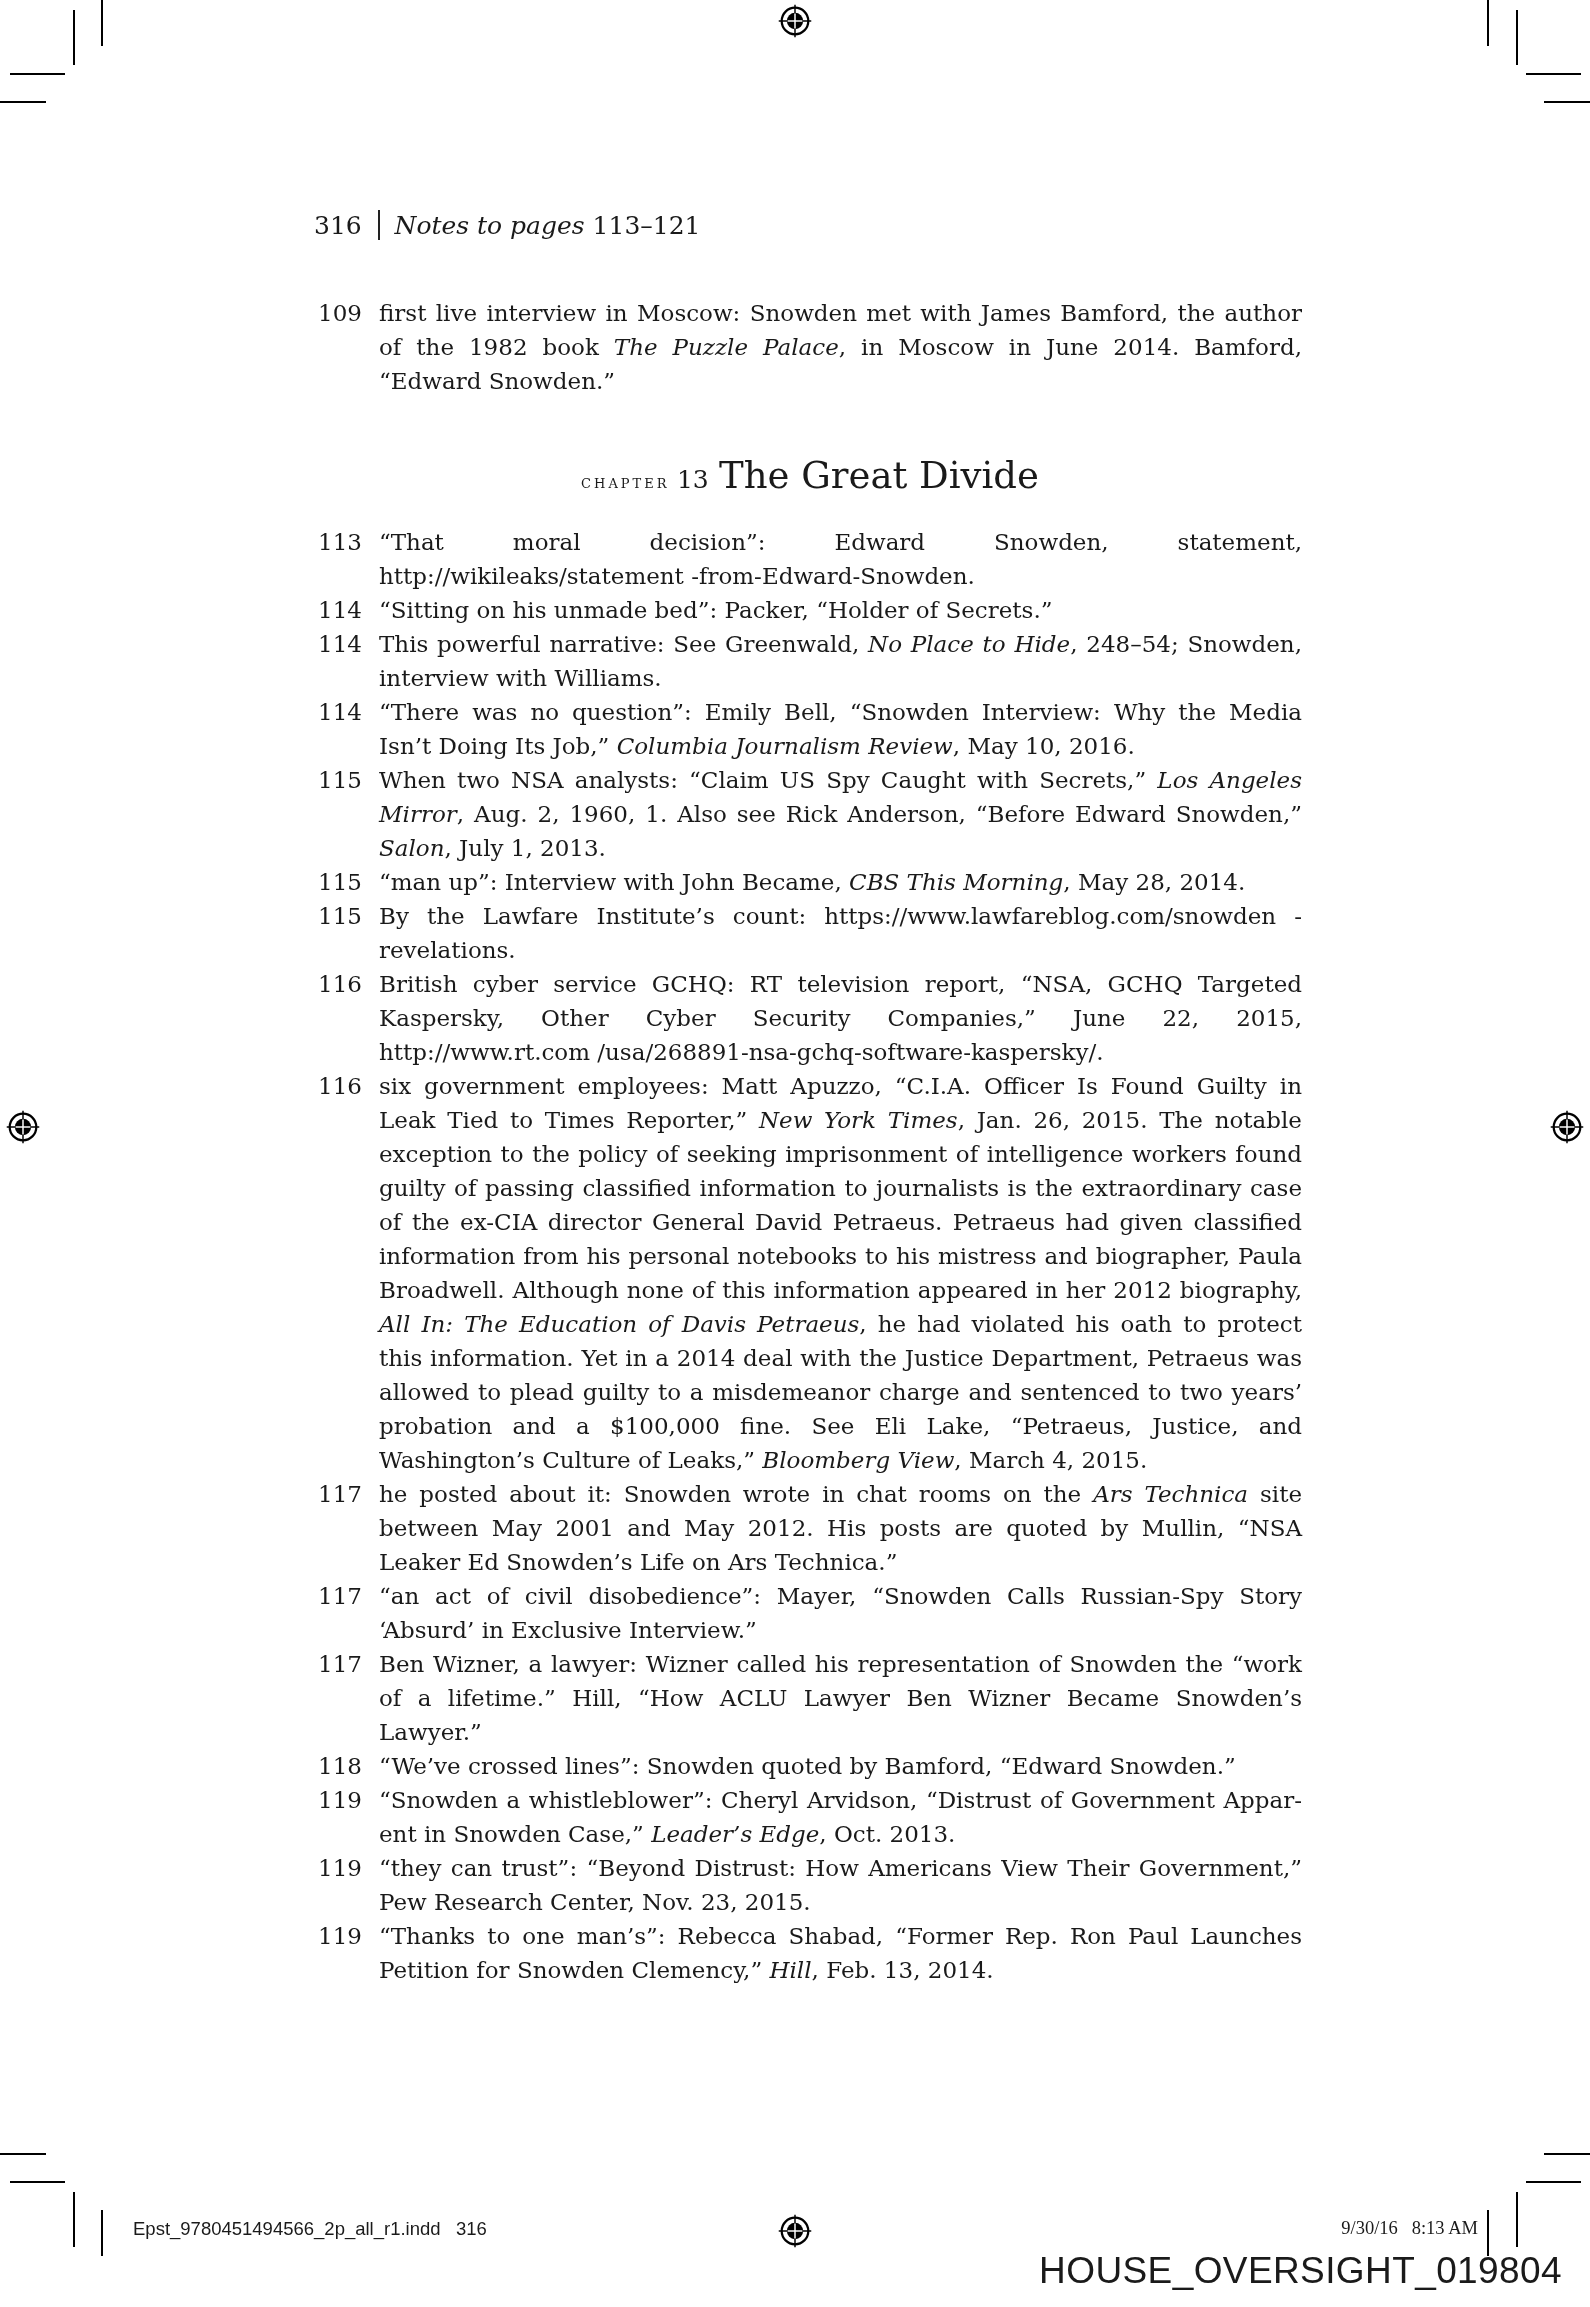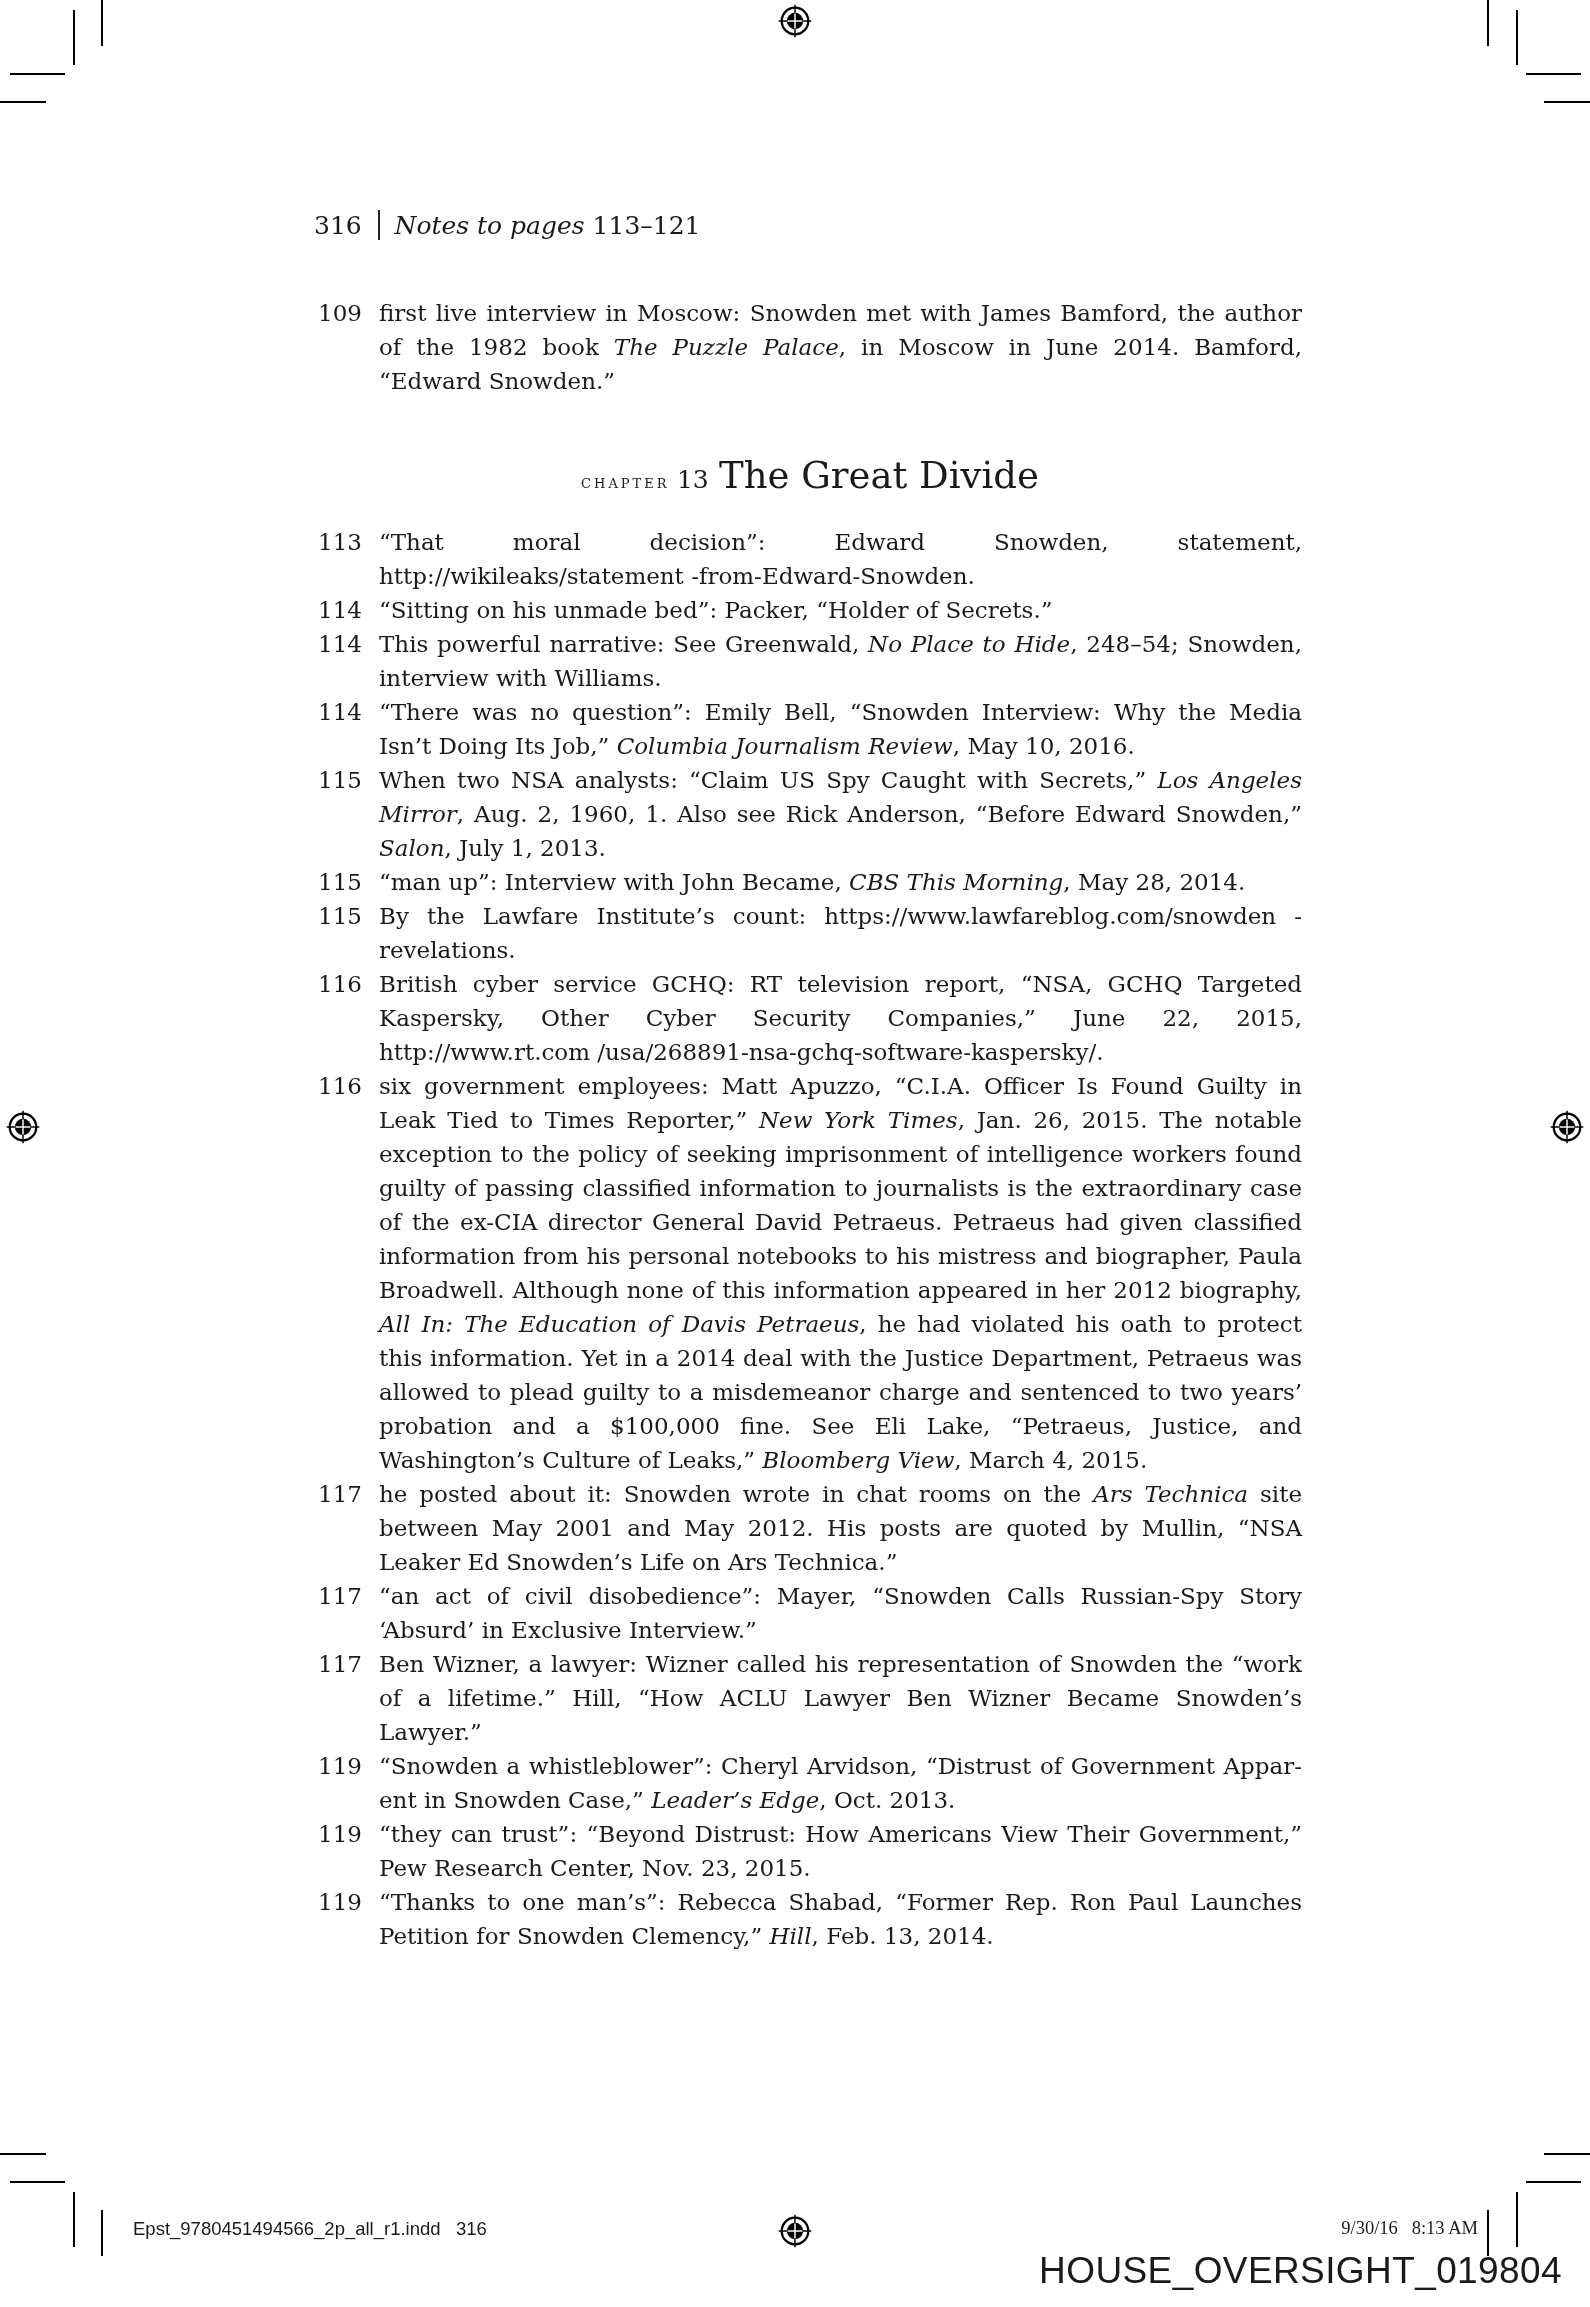--- a/index.html
+++ b/index.html
@@ -142,20 +142,24 @@
     </div>
     <div class="note">
       <span class="num">117</span>
       <span class="txt"><span>“an act of civil disobedience”: Mayer, “Snowden Calls Russian-Spy Story ‘Absurd’ in Exclusive Interview.”</span></span>
     </div>
     <div class="note">
       <span class="num">117</span>
       <span class="txt"><span>Ben Wizner, a lawyer: Wizner called his representation of Snowden the “work of a lifetime.” Hill, “How ACLU Lawyer Ben Wizner Became Snowden’s Lawyer.”</span></span>
     </div>
     <div class="note">
+      <span class="num">118</span>
+      <span class="txt"><span>“We’ve crossed lines”: Snowden quoted by Bamford, “Edward Snowden.”</span></span>
+    </div>
+    <div class="note">
       <span class="num">119</span>
       <span class="txt"><span>“Snowden a whistleblower”: Cheryl Arvidson, “Distrust of Government Appar­ent in Snowden Case,” </span><i>Leader’s Edge</i><span>, Oct. 2013.</span></span>
     </div>
     <div class="note">
       <span class="num">119</span>
       <span class="txt"><span>“they can trust”: “Beyond Distrust: How Americans View Their Government,” Pew Research Center, Nov. 23, 2015.</span></span>
     </div>
     <div class="note">
       <span class="num">119</span>
       <span class="txt"><span>“Thanks to one man’s”: Rebecca Shabad, “Former Rep. Ron Paul Launches Peti­tion for Snowden Clemency,” </span><i>Hill</i><span>, Feb. 13, 2014.</span></span>

